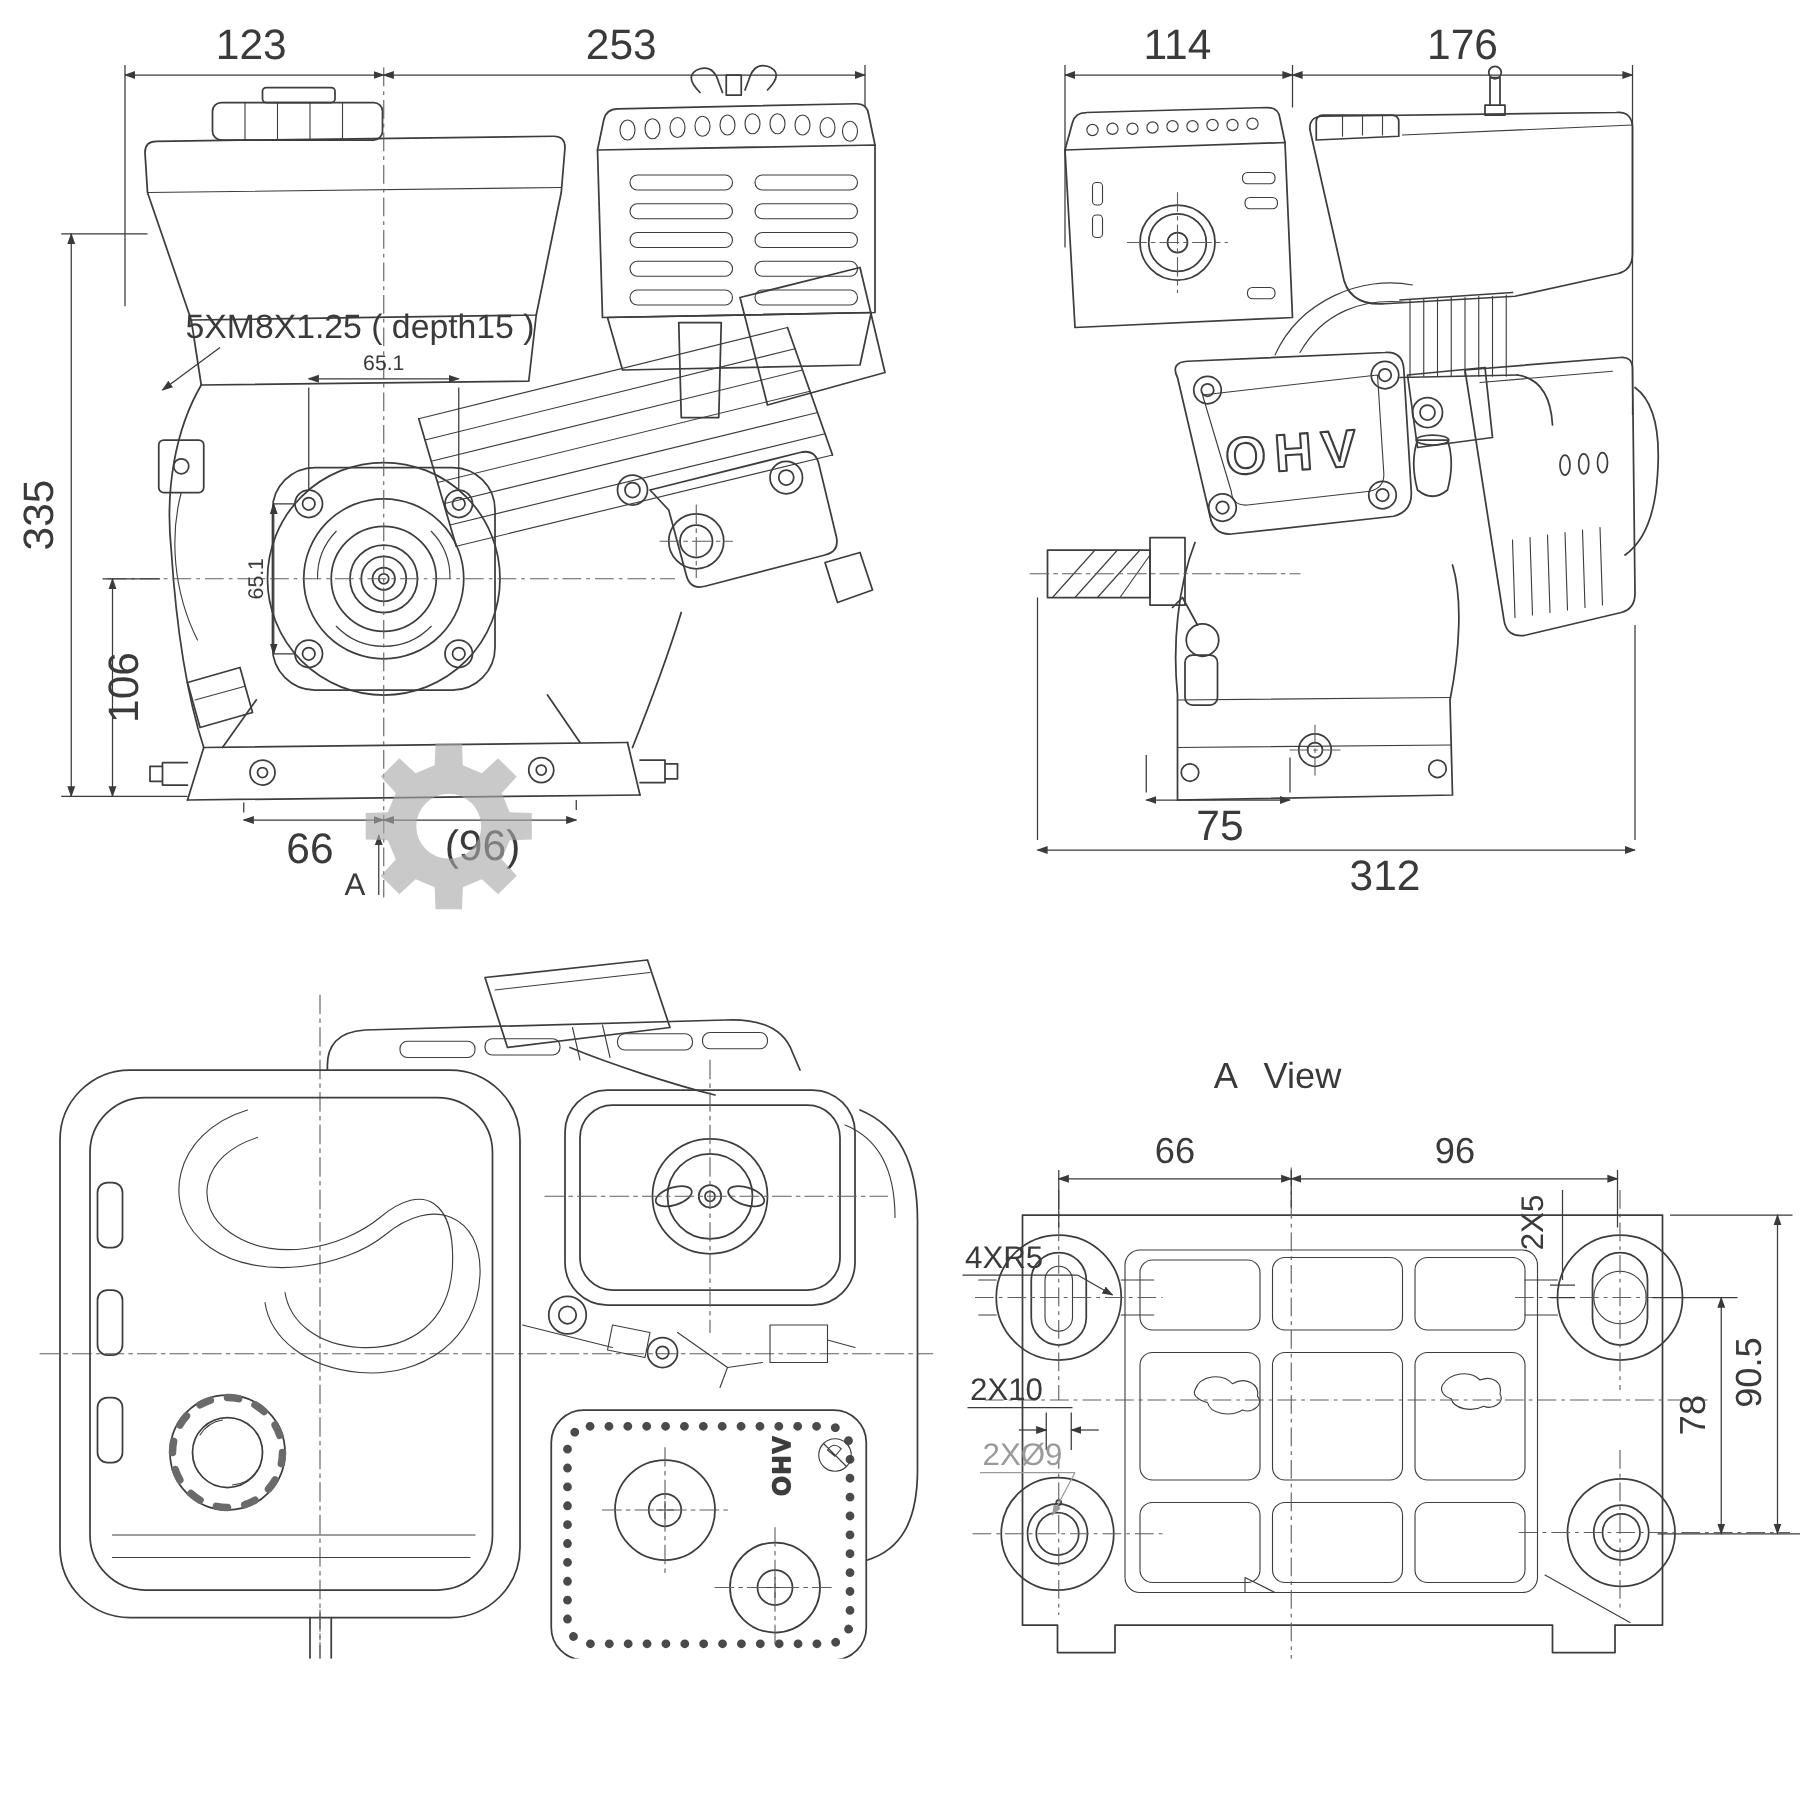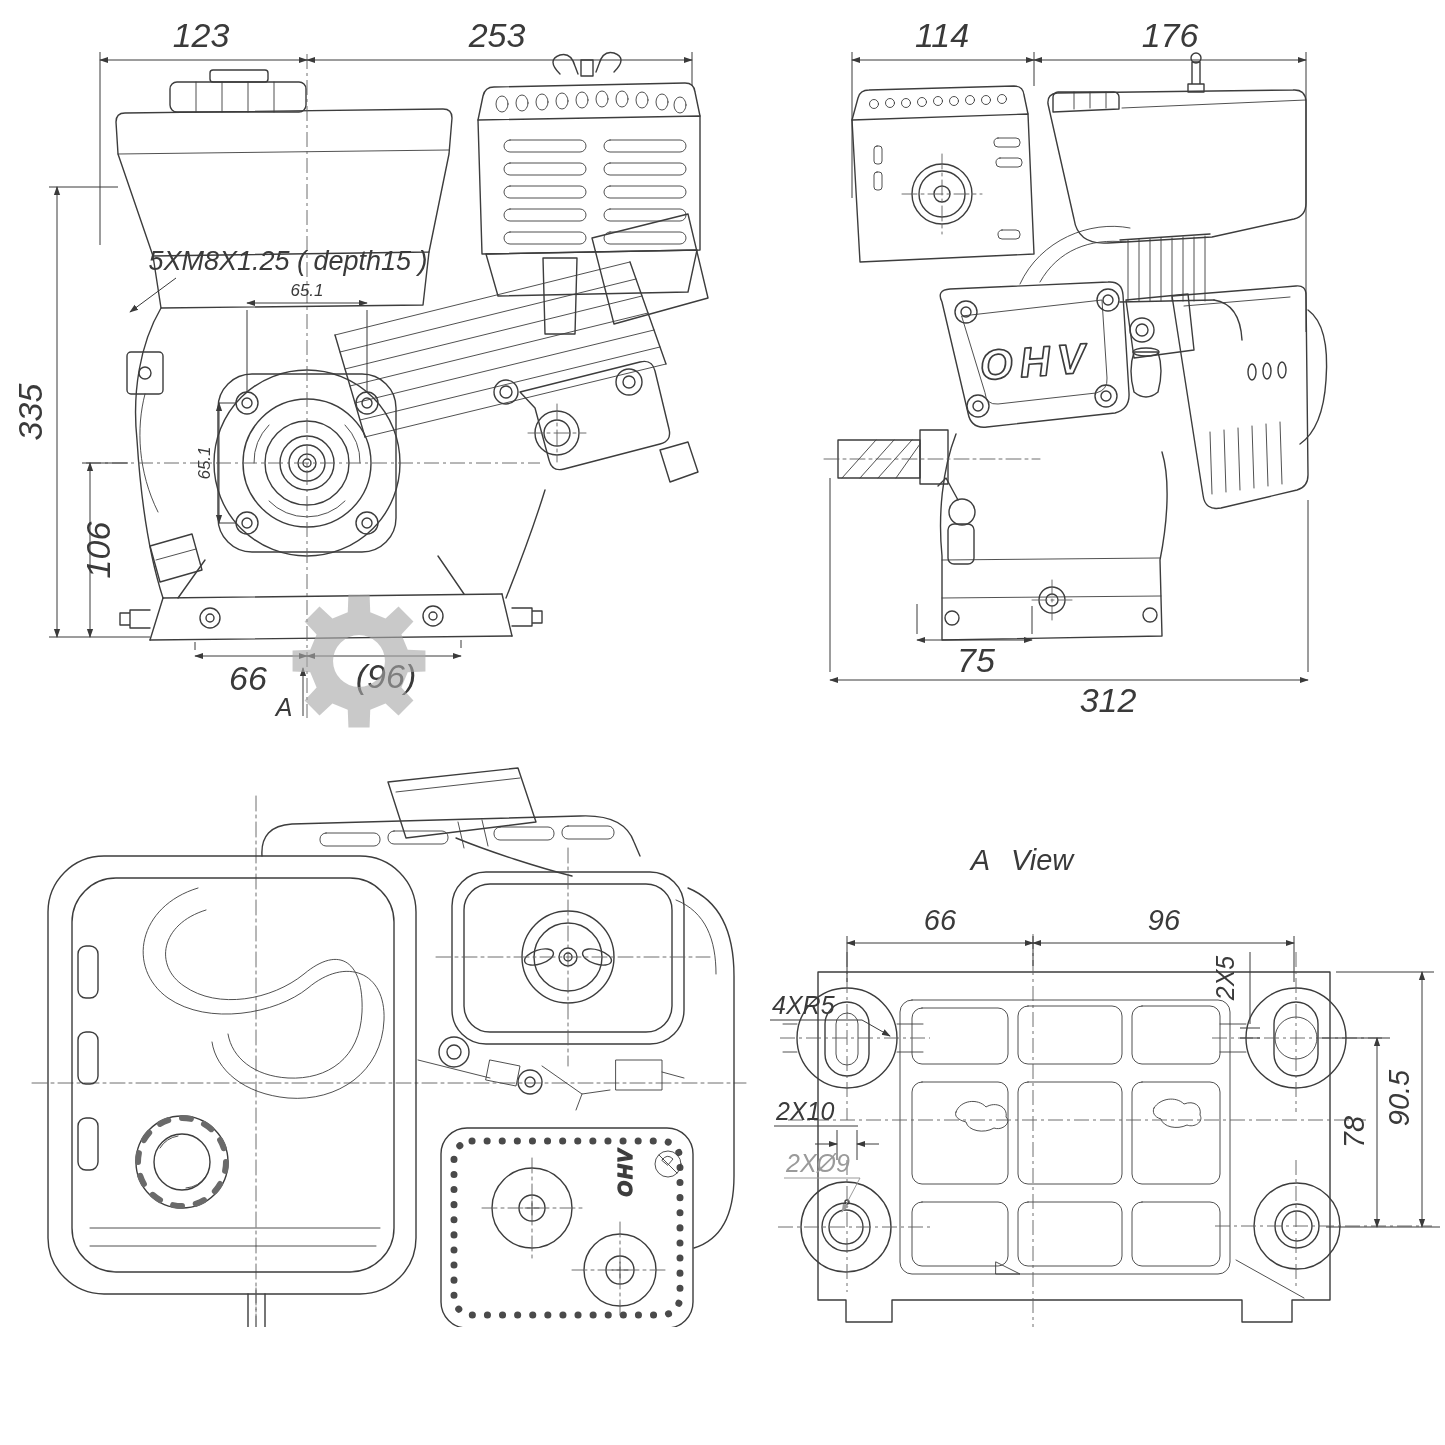--- a/index.html
+++ b/index.html
@@ -1,17 +1,17 @@
 <!DOCTYPE html>
 <html><head>
 <meta charset="utf-8">
 <style>
   html,body{margin:0;padding:0;background:#ffffff;}
   .page{position:relative;width:1445px;height:1327px;background:#ffffff;overflow:hidden;
-        font-family:"Liberation Sans",sans-serif;font-style:italic;}
+        font-family:"Liberation Sans",sans-serif;}
   .view{position:absolute;}
   svg text{font-family:"Liberation Sans",sans-serif;}
   .ln{fill:none;stroke:#3d3d3d;stroke-width:1.4;stroke-linejoin:round;stroke-linecap:round;}
   .lt{fill:none;stroke:#3d3d3d;stroke-width:0.9;stroke-linejoin:round;stroke-linecap:round;}
   .cl{fill:none;stroke:#5f5f5f;stroke-width:0.9;stroke-dasharray:15 4 3 4;}
   .dm{fill:none;stroke:#3a3a3a;stroke-width:1;}
   .tx{fill:#3a3a3a;font-size:34px;}
   .tx2{fill:#3a3a3a;font-size:29px;}
   .ts{fill:#3a3a3a;font-size:17px;}
   .tm{fill:#3a3a3a;font-size:25px;}

